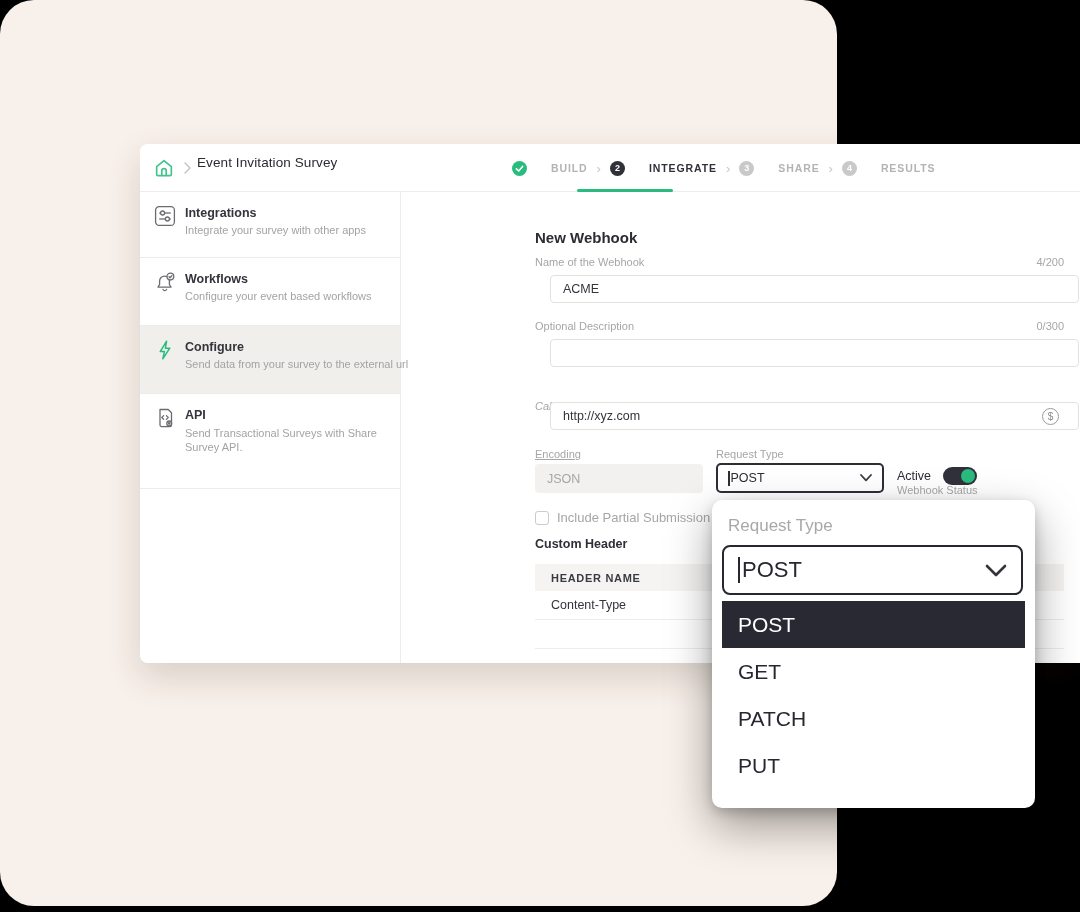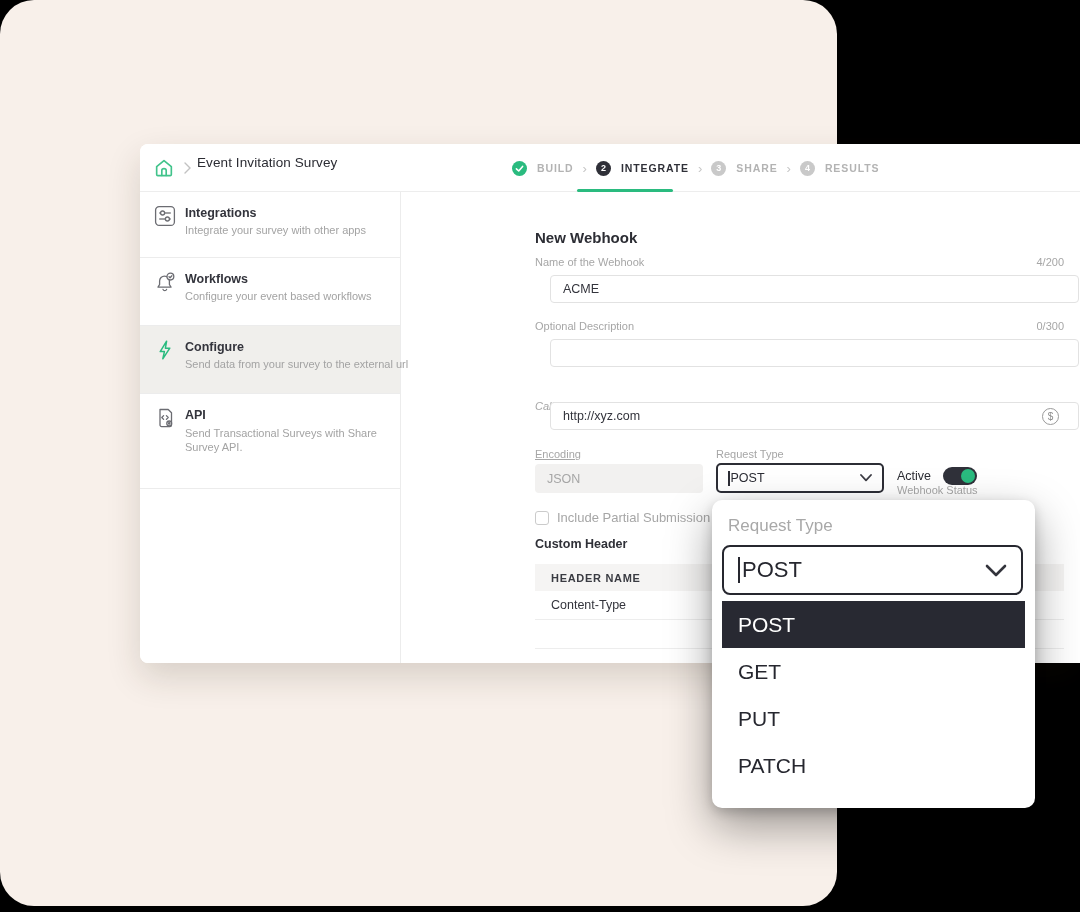--- a/index.html
+++ b/index.html
@@ -35,21 +35,21 @@
   .bc-sep { position:absolute; left:44px; top:0; height:48px; display:flex; align-items:center; }
   .bc-title {
     position:absolute; left:57px; top:0; height:36px; display:flex; align-items:center;
     font-size:13.5px; color:#2b2c33; letter-spacing:.1px;
   }
   .steps {
     position:absolute; left:372px; top:0; height:48px;
     display:flex; align-items:center; gap:9px;
     font-size:10.5px; font-weight:bold; letter-spacing:.9px;
   }
-  .step { display:flex; align-items:center; gap:10px; cursor:pointer; }
+  .step { display:flex; align-items:center; gap:24px; cursor:pointer; }
   .step .lbl { color:#b3b3b3; }
   .step.active .lbl { color:#2f3038; }
   .num-circle {
     width:15px; height:15px; border-radius:50%; background:#c9c9c9; color:#fff;
     font-size:9px; font-weight:bold; display:flex; align-items:center; justify-content:center;
     letter-spacing:0;
   }
   .step.active .num-circle { background:#2f3038; }
   .step-sep { color:#c6c6c6; font-size:13px; font-weight:normal; letter-spacing:0; }
   .step-underline {
@@ -323,17 +323,17 @@
       <span class="val">POST</span>
       <span class="chev">
         <svg width="22" height="13" viewBox="0 0 22 13" fill="none" stroke="#33343c" stroke-width="2.6" stroke-linecap="round" stroke-linejoin="round">
             <polyline points="2,2 11,11 20,2"></polyline>
           </svg>
       </span>
     </div>
     <div class="pp-options">
       <div class="pp-opt highlight">POST</div>
       <div class="pp-opt">GET</div>
+      <div class="pp-opt">PATCH</div>
       <div class="pp-opt">PUT</div>
-      <div class="pp-opt">PATCH</div>
     </div>
   </div>
 </div>
 
 </body></html>

